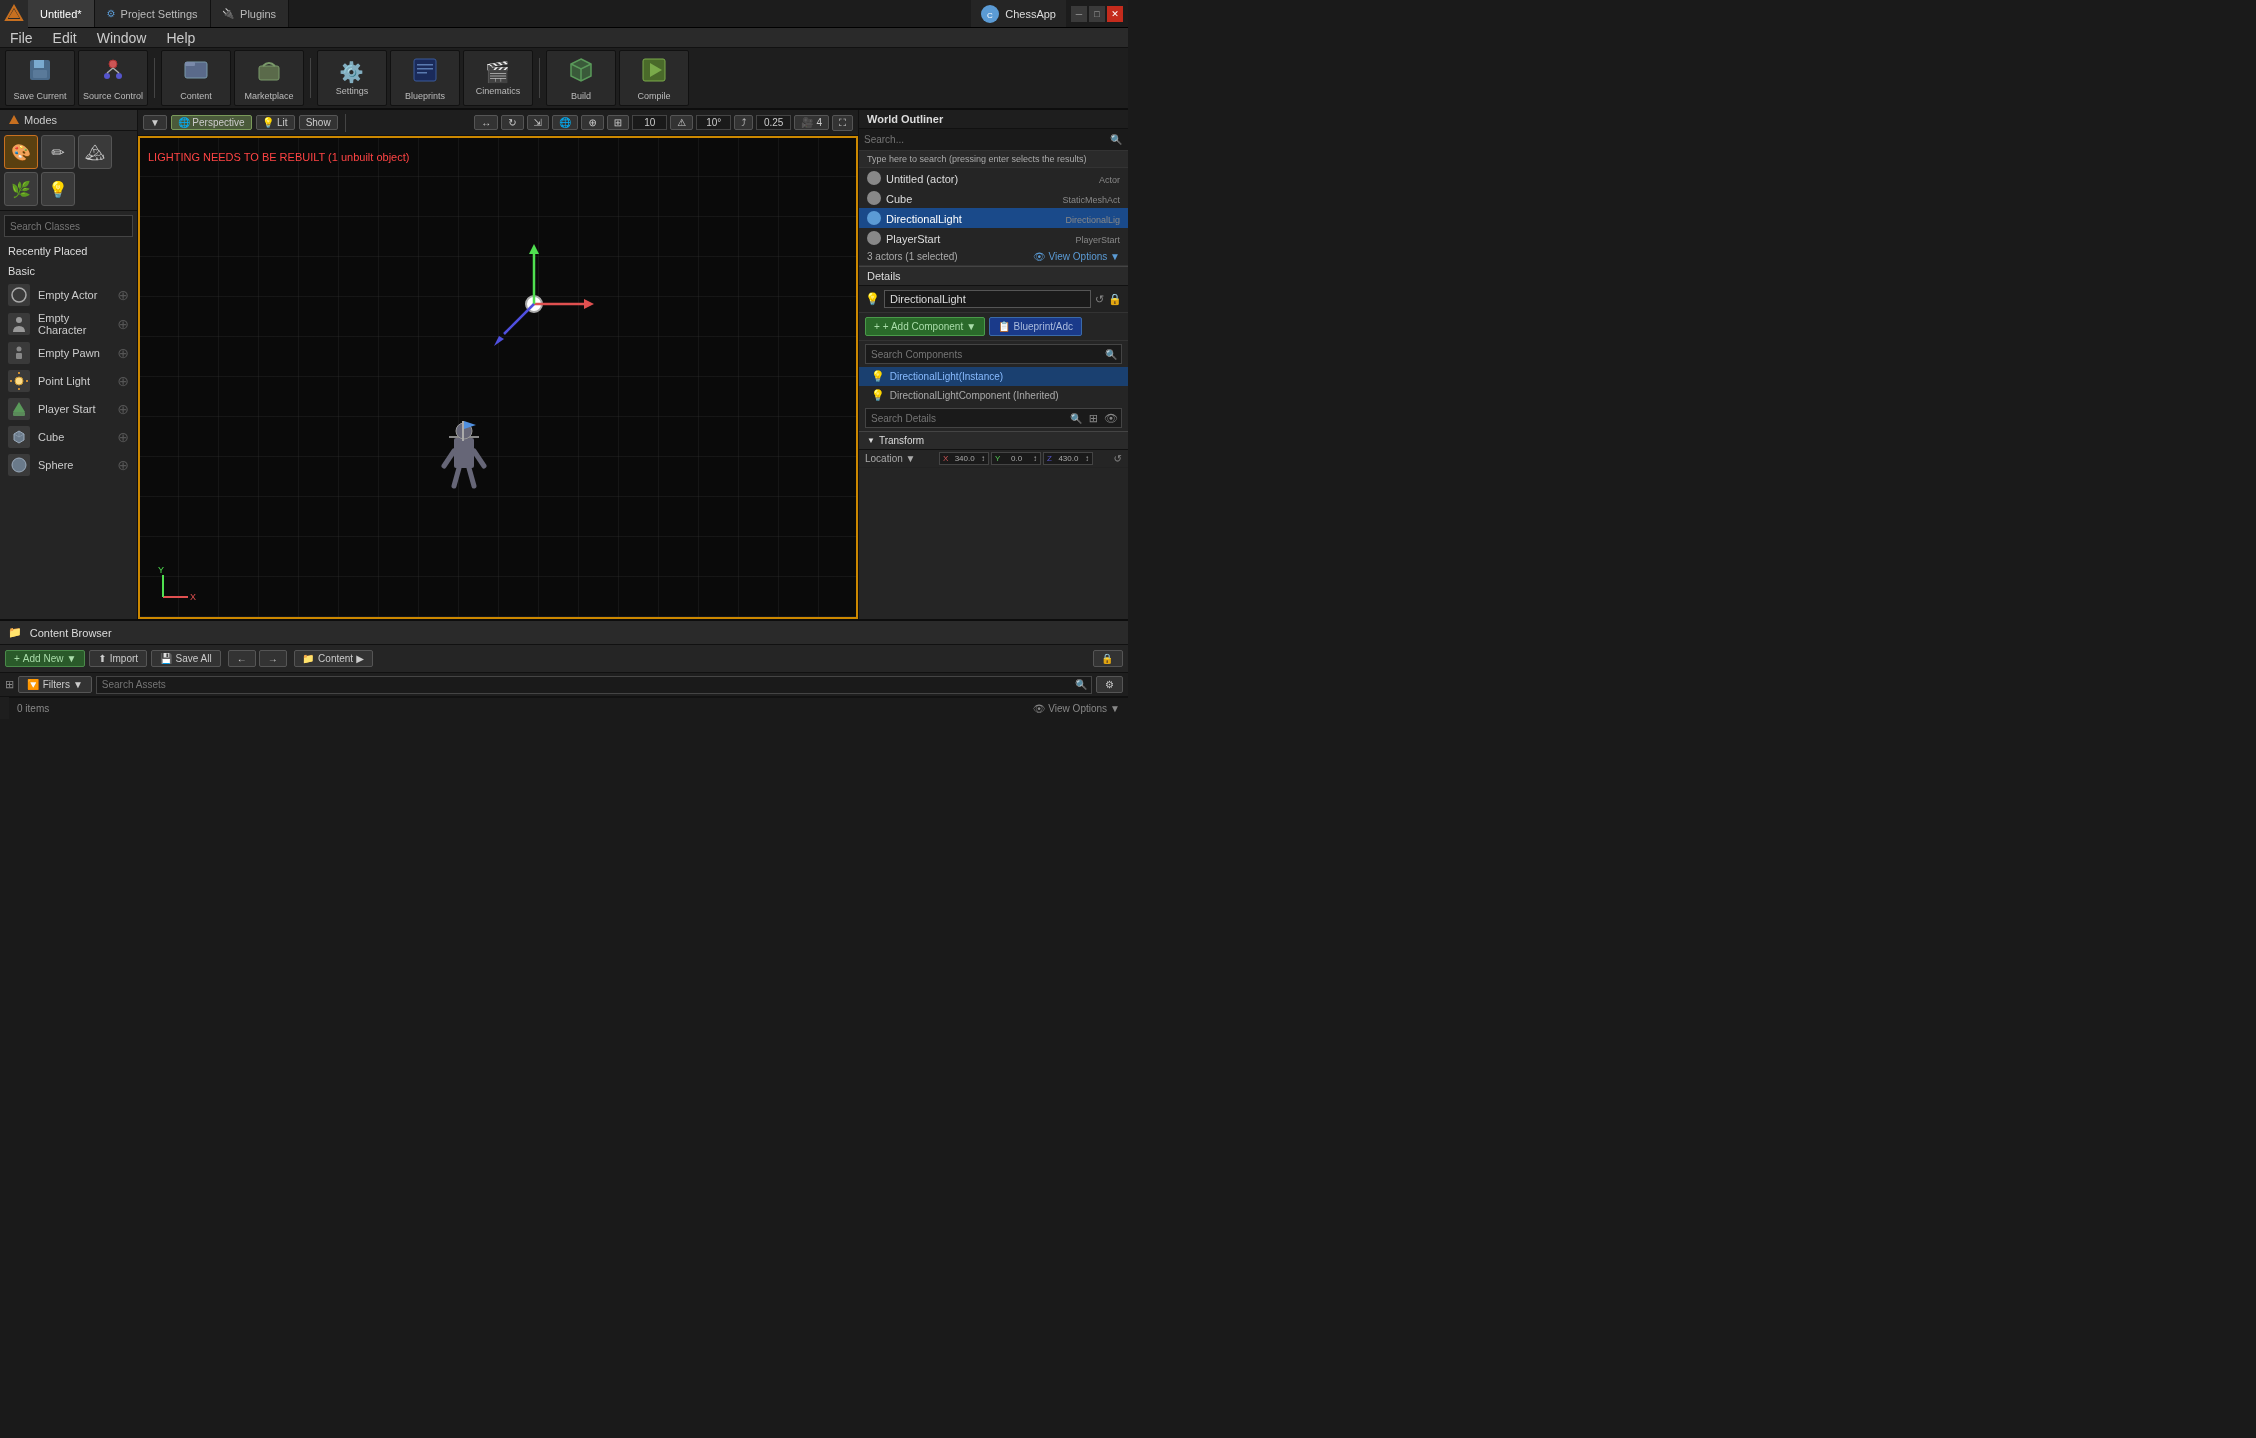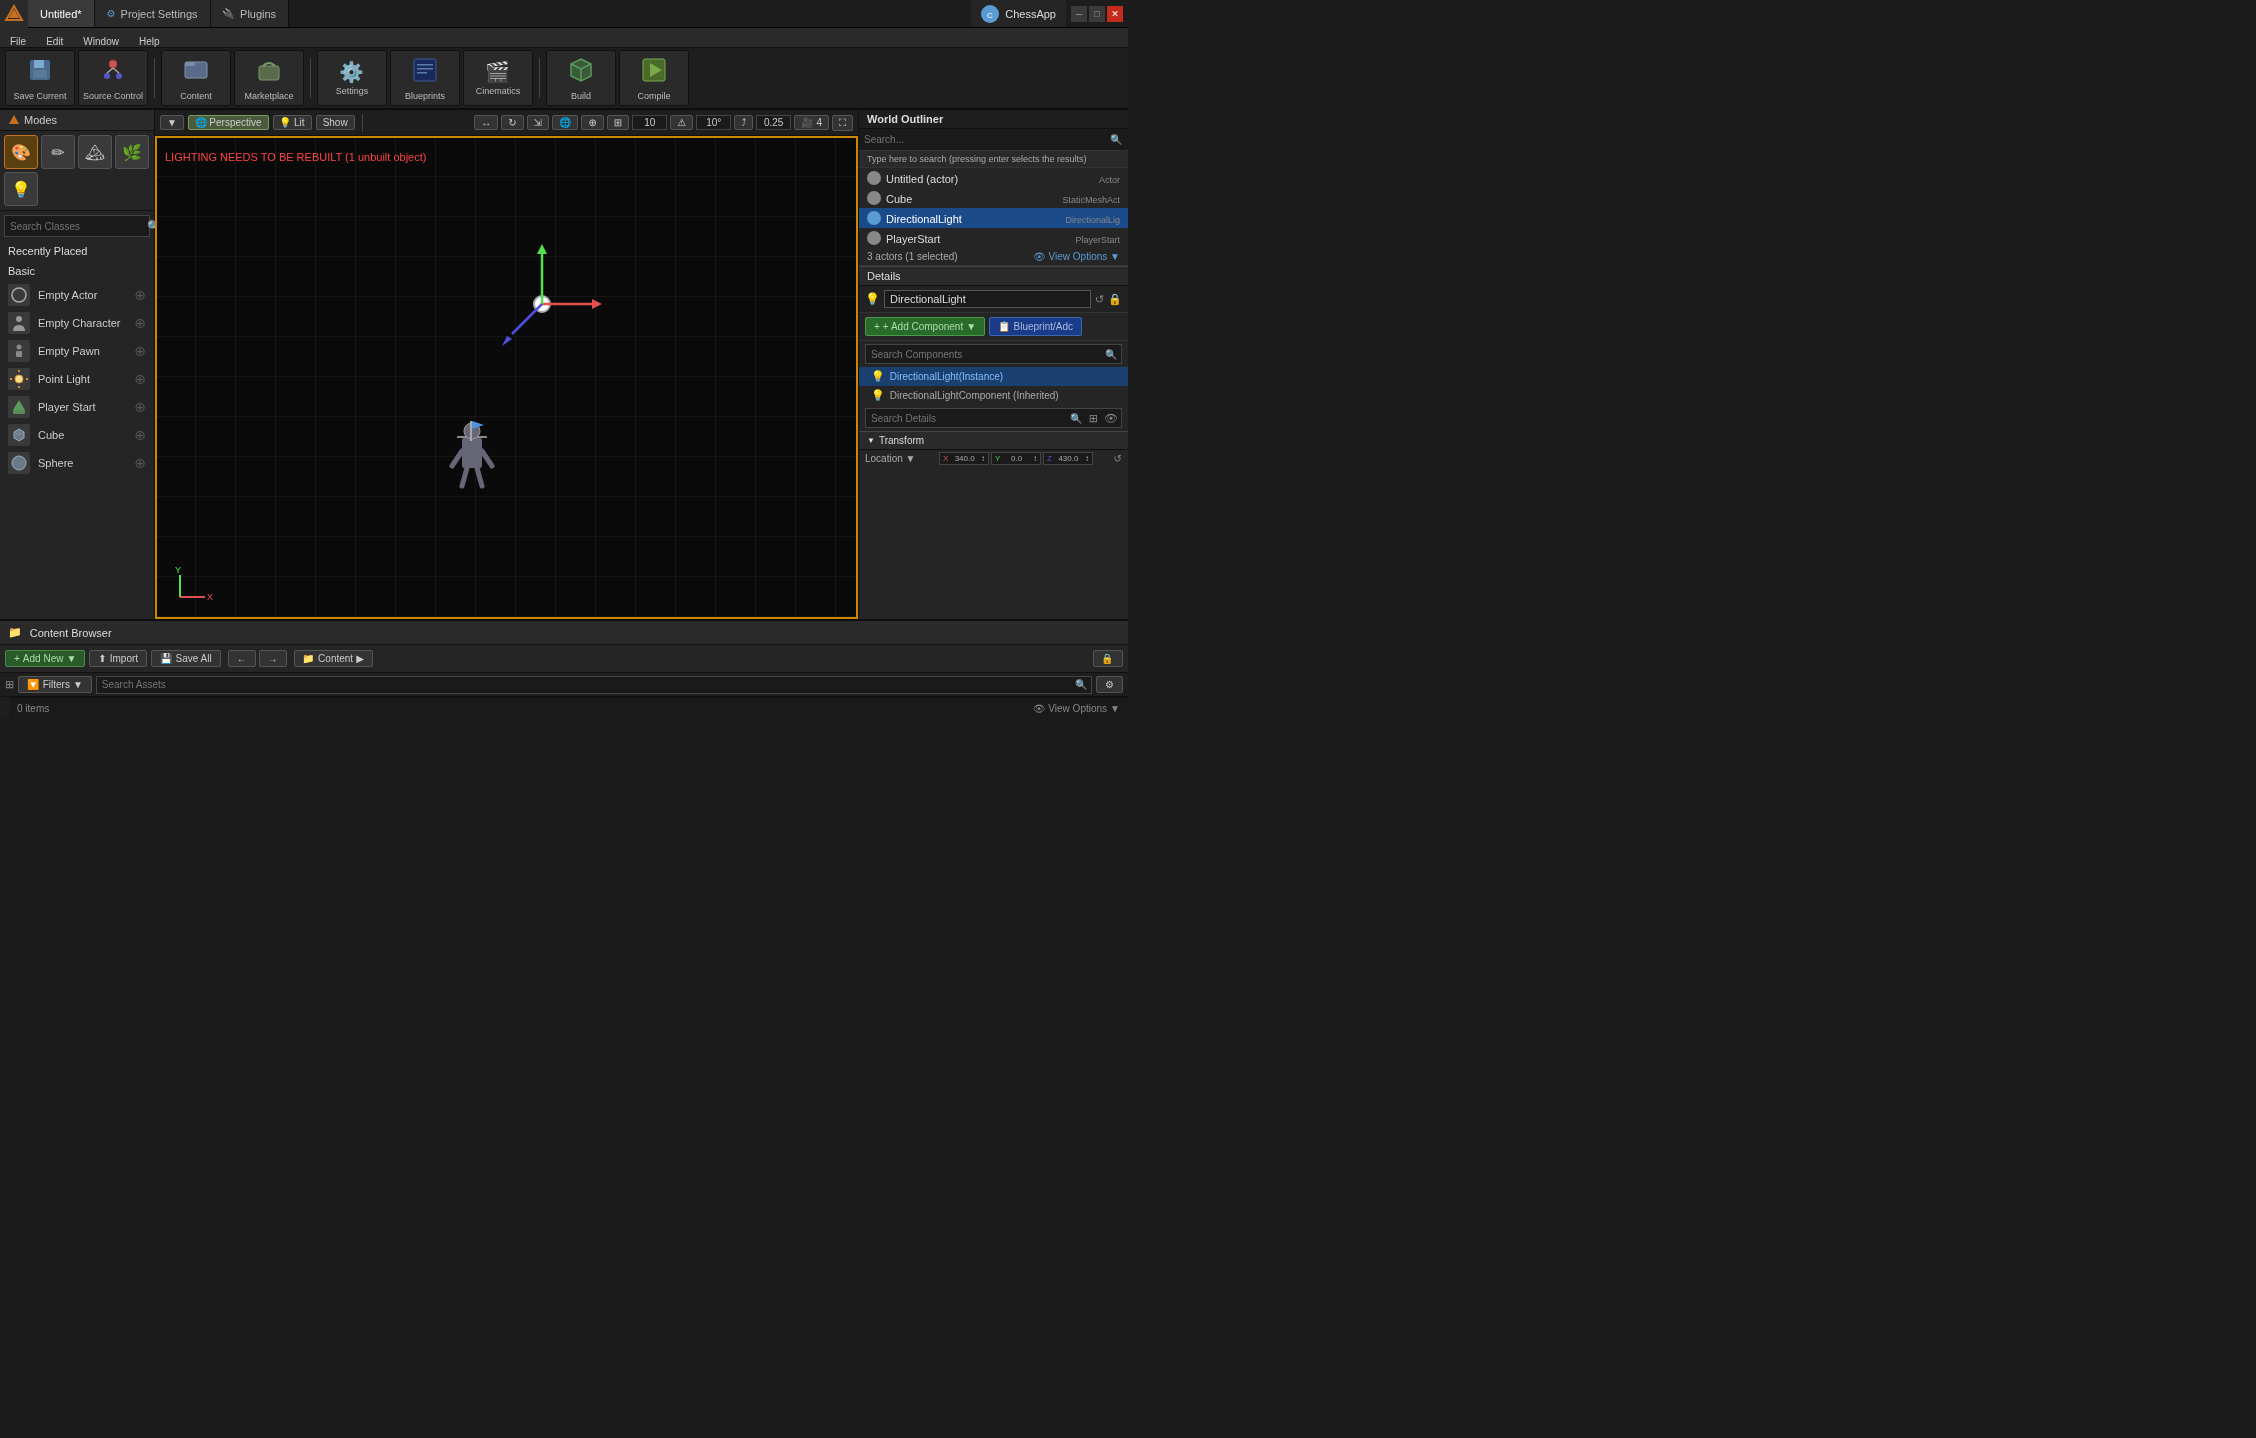--- a/index.html
+++ b/index.html
@@ -13,36 +13,36 @@
     .tab.active { background: #3a3a3a; color: #fff; }
     .tab .tab-icon { color: #5b9bd5; font-size: 10px; }
     #titlebar .window-controls { display: flex; align-items: center; gap: 2px; padding: 0 5px; }
     .win-btn { width: 16px; height: 16px; display: flex; align-items: center; justify-content: center; font-size: 9px; cursor: pointer; color: #aaa; background: #3a3a3a; }
     .win-btn.close { background: #c42b1c; color: #fff; }
     #app-title { display: flex; align-items: center; gap: 6px; padding: 0 10px; background: #252525; height: 100%; }
     #app-title .app-icon { width: 18px; height: 18px; border-radius: 50%; background: #5b9bd5; display: flex; align-items: center; justify-content: center; }
 
     
     #menubar { background: #2a2a2a; height: 20px; display: flex; align-items: center; border-bottom: 1px solid #111; }
-    .menu-item { padding: 0 10px; height: 100%; display: flex; align-items: flex-end; cursor: pointer; font-size: 10px; color: #ccc; }
+    .menu-item { padding: 0 10px; height: 100%; display: flex; align-items: center; cursor: pointer; font-size: 14px; color: #ccc; }
 
     
     #main { display: flex; flex-direction: column; height: calc(719px - 48px); }
     
     
     #toolbar { background: #1e1e1e; height: 62px; display: flex; align-items: center; padding: 0 5px; border-bottom: 2px solid #0d0d0d; gap: 3px; }
     .toolbar-btn { display: flex; flex-direction: column; align-items: center; justify-content: center; width: 70px; height: 56px; background: #2a2a2a; border: 1px solid #111; cursor: pointer; gap: 2px; font-size: 9px; color: #bbb; border-radius: 2px; }
     .toolbar-btn .t-icon { font-size: 20px; }
     .toolbar-sep { width: 1px; height: 40px; background: #444; margin: 0 3px; }
 
     
     #content-area { display: flex; flex: 1; overflow: hidden; }
 
     
-    #left-panel { width: 155px; background: #252525; border-right: 1px solid #111; display: flex; flex-direction: column; }
+    #left-panel { width: 138px; background: #252525; border-right: 1px solid #111; display: flex; flex-direction: column; }
     #modes-header { background: #2a2a2a; padding: 4px 8px; font-size: 11px; color: #ccc; border-bottom: 1px solid #111; display: flex; align-items: center; gap: 4px; }
     #mode-icons { display: flex; padding: 4px; gap: 3px; flex-wrap: wrap; background: #252525; border-bottom: 1px solid #111; }
     .mode-icon { width: 34px; height: 34px; background: #3a3a3a; border: 1px solid #555; border-radius: 3px; display: flex; align-items: center; justify-content: center; font-size: 16px; cursor: pointer; }
     .mode-icon.active { background: #5a4010; border-color: #c87020; }
     #search-classes { display: flex; align-items: center; background: #1a1a1a; border: 1px solid #444; margin: 4px; height: 22px; }
     #search-classes input { background: transparent; border: none; color: #ccc; font-size: 10px; flex: 1; padding: 0 5px; outline: none; }
     .sidebar-category { padding: 4px 8px; font-size: 11px; color: #ddd; cursor: pointer; display: flex; align-items: center; justify-content: space-between; }
     .sidebar-item { display: flex; align-items: center; padding: 3px 8px; gap: 8px; cursor: pointer; }
     .sidebar-item .item-icon { width: 22px; height: 22px; background: #3a3a3a; border-radius: 2px; display: flex; align-items: center; justify-content: center; font-size: 12px; flex-shrink: 0; }
     .sidebar-item .item-label { font-size: 11px; color: #ccc; flex: 1; }

